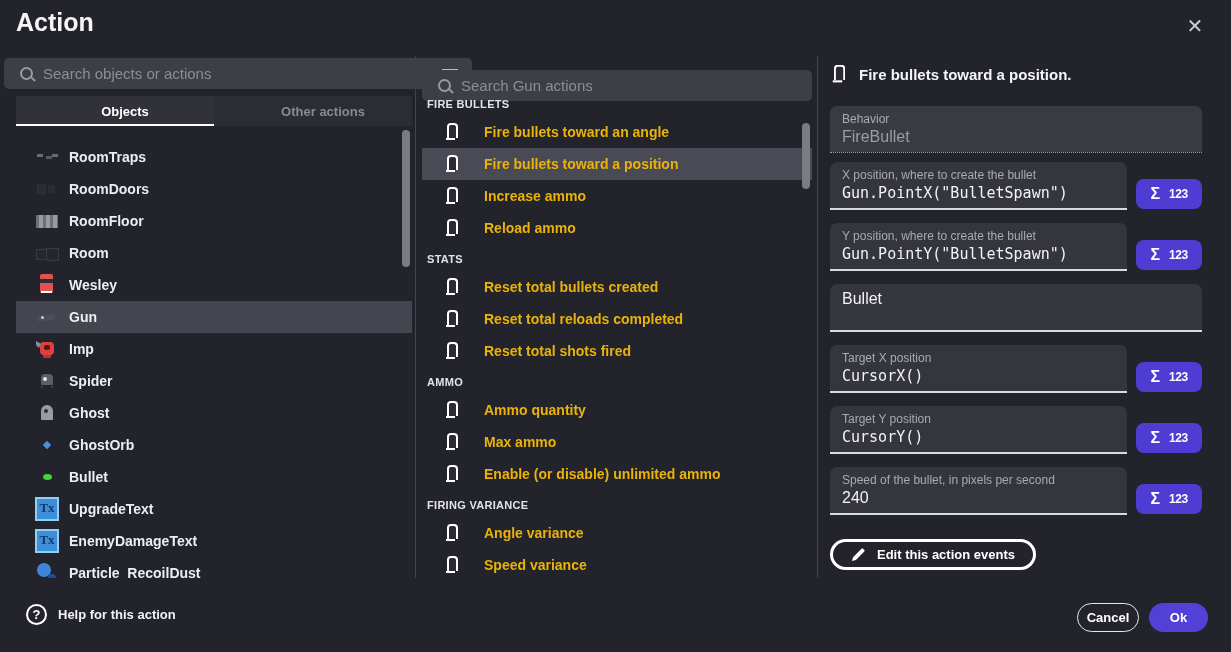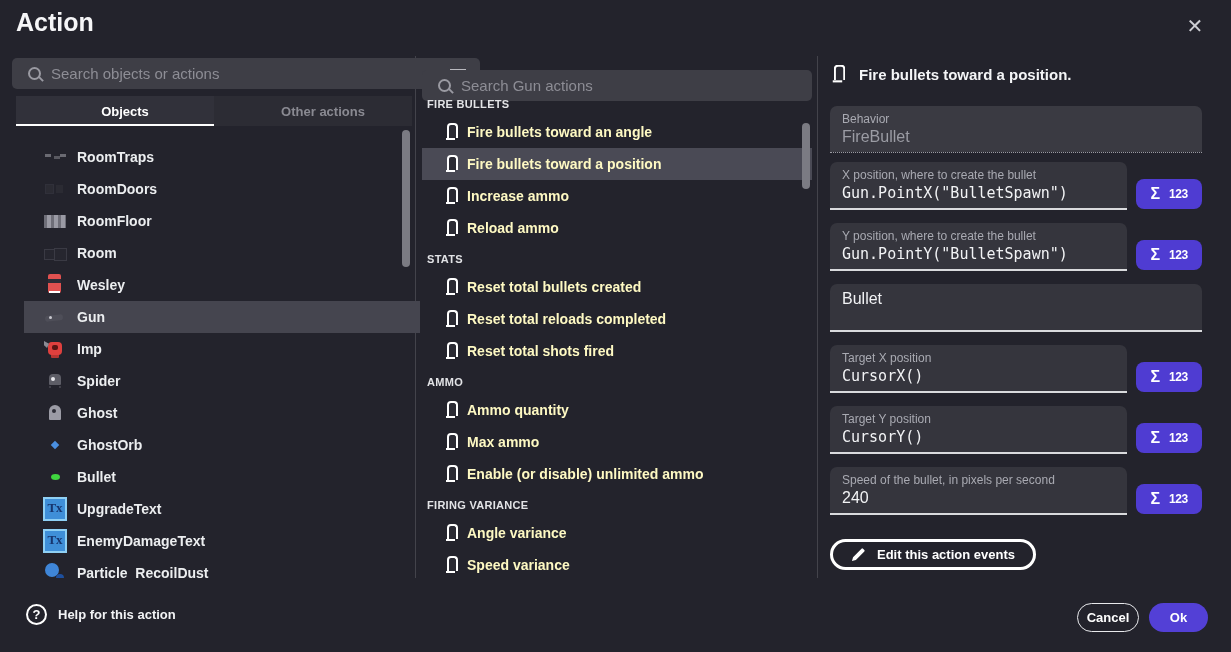--- a/index.html
+++ b/index.html
@@ -17,42 +17,42 @@
   .close-x { position:absolute; right:24px; top:14px; width:24px; height:24px; color:#cdced3;
     font-size:20px; line-height:24px; text-align:center; cursor:pointer; }
 
   
   .vdiv { position:absolute; top:56px; width:1px; height:522px; background:rgba(255,255,255,0.15); }
   .vdiv-1 { left:415px; } .vdiv-2 { left:817px; }
 
   
   .searchbar { position:absolute; top:58px; height:31px; background:#3e3e46; border-radius:5px;
     display:flex; align-items:center; padding:0 10px; }
-  .searchbar.left { left:12px; width:468px; }
+  .searchbar.left { left:4px; width:468px; }
   .searchbar.mid { left:422px; width:390px;margin-top:12px; }
   .mag { width:13px; height:13px; border:2px solid #9a9aa2; border-radius:50%; position:relative; flex:none; margin:0 10px 0 6px; }
   .mag::after { content:""; position:absolute; width:6px; height:2px; background:#9a9aa2;
     transform:rotate(45deg); right:-5px; bottom:-2px; }
   .placeholder { color:#8d8d95; font-size:15px; flex:1; white-space:nowrap; overflow:hidden; }
   .filter-ic { width:16px; height:12px; position:relative; flex:none; margin-right:4px; }
   .filter-ic::before { content:""; position:absolute; left:0; top:1px; width:16px; height:2px; background:#b9b9bf;
     box-shadow:3px 4px 0 #b9b9bf, 6px 8px 0 #b9b9bf; }
   .filter-ic::after { content:""; position:absolute; left:3px; top:5px; width:10px; height:2px; background:#b9b9bf;
     box-shadow:3px 4px 0 #b9b9bf; }
   .filter-ic i { position:absolute; left:6px; top:9px; width:4px; height:2px; background:#b9b9bf; }
 
   
   .tabbar { position:absolute; left:16px; top:96px; width:396px; height:30px; display:flex; background:#2c2c34; }
   .tab { flex:1; display:flex; align-items:center; justify-content:center; font-size:13px; font-weight:bold;
     color:#8a8a92; cursor:pointer; position:relative;padding-left:20px; }
   .tab.active { color:#ffffff; background:#31313a; }
   .tab.active::after { content:""; position:absolute; left:0; right:0; bottom:0; height:2px; background:#ffffff; }
 
   
-  .obj-list { position:absolute; left:24px; top:127px; width:396px; height:451px; overflow:hidden; padding-top:14px; }
+  .obj-list { position:absolute; left:16px; top:127px; width:396px; height:451px; overflow:hidden; padding-top:14px; }
   .obj-row { height:32px; display:flex; align-items:center; padding-left:19px; cursor:pointer; }
   .obj-row.selected { background:#45454f; }
   .obj-label { margin-left:10px; font-size:14px; font-weight:bold; color:#eceef0; }
   .lp-scroll { position:absolute; left:402px; top:130px; width:8px; height:137px; border-radius:4px; background:#7b7b83; }
 
   
   .ic { width:24px; height:24px; position:relative; flex:none; }
   .ic-roomtraps::before { content:""; position:absolute; left:2px; top:9px; width:6px; height:3px; background:#6a6a72;
     box-shadow:9px 2px 0 #585860, 15px 0 0 #6a6a72; }
   .ic-roomdoors::before { content:""; position:absolute; left:3px; top:8px; width:7px; height:8px; background:#2b2b33;
@@ -85,21 +85,21 @@
     font-family:"Liberation Serif","DejaVu Serif",serif; font-weight:bold; font-size:13px; color:#17356e; }
   .ic-particle::before { content:""; position:absolute; left:2px; top:2px; width:14px; height:14px; background:#3f86d8; border-radius:50%; }
   .ic-particle::after { content:""; position:absolute; left:13px; top:13px; width:8px; height:8px; background:#1d4f9e; border-radius:50%; }
 
   
   .act-list { position:absolute; left:422px; top:92px; width:390px; height:486px; overflow:hidden; }
   .act-header { height:24px; display:flex; align-items:center; padding-left:5px; margin-top:3px;
     font-size:11px; font-weight:bold; letter-spacing:.3px; color:#e2e3e6; }
   .act-row { height:32px; display:flex; align-items:center; padding-left:21px; cursor:pointer; }
   .act-row.selected { background:#4a4a55; }
-  .act-label { margin-left:8px; font-size:14px; font-weight:bold; color:#fef9c3; }
+  .act-label { margin-left:25px; font-size:14px; font-weight:bold; color:#eab308; }
   .bullet-ic { width:16px; height:20px; position:relative; flex:none; }
   .bullet-ic::before { content:""; position:absolute; left:4px; top:1px; width:7px; height:13px;
     border:2px solid #ffffff; border-bottom:none; border-radius:4px 4px 0 0; background:#2a2a33; }
   .bullet-ic::after { content:""; position:absolute; left:3px; top:16px; width:9px; height:2px; background:#ffffff; }
   .mp-scroll { position:absolute; left:802px; top:123px; width:8px; height:66px; border-radius:4px; background:#7b7b83; }
 
   
   .rp { position:absolute; left:830px; top:64px; width:372px; }
   .rp-head { display:flex; align-items:center; gap:13px; margin-bottom:22px; }
   .rp-head .bullet-ic { transform:scale(1.05); }

